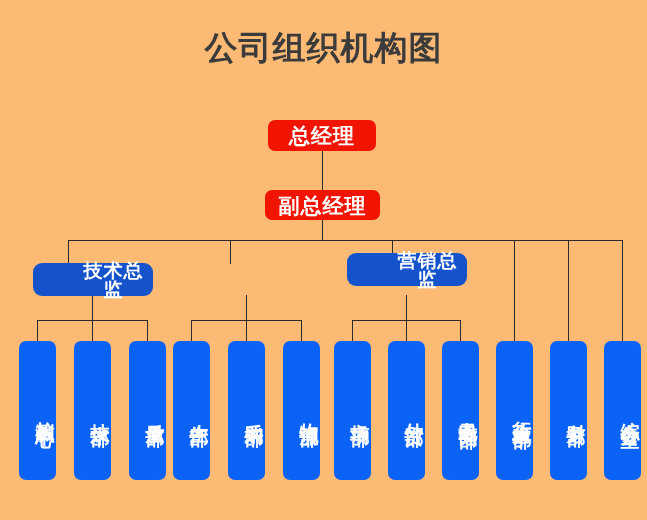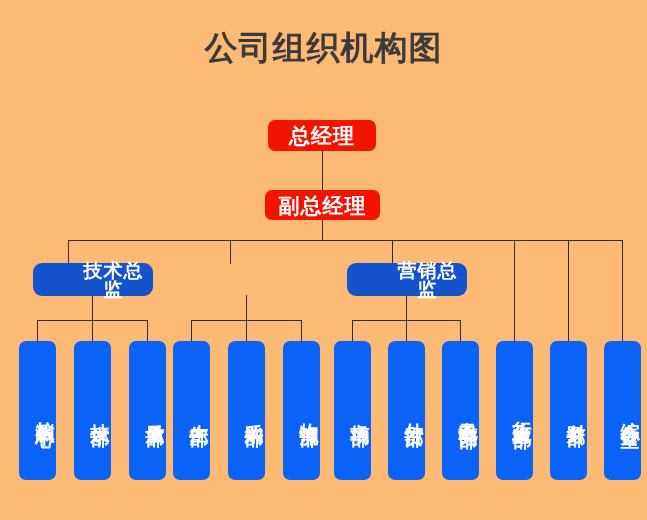--- a/index.html
+++ b/index.html
@@ -124,21 +124,21 @@
 
   <div class="node node-exec" style="left:268px; top:120px; width:108px; height:31px;">
     <span>总经理</span>
   </div>
 
   <div class="node node-director" style="left:33px; top:263px; width:120px; height:33px;">
     <span>技术总监</span>
   </div>
 
 
-  <div class="node node-director" style="left:347px; top:263px; width:120px; height:33px;">
+  <div class="node node-director" style="left:347px; top:253px; width:120px; height:33px;">
     <span>营销总监</span>
   </div>
 
   <div class="node node-dept" style="left:19px; top:341px; width:37px; height:139px;">
     <span class="dept-label">检测中心</span>
   </div>
 
   <div class="node node-dept" style="left:74px; top:341px; width:37px; height:139px;">
     <span class="dept-label">技术部</span>
   </div>

